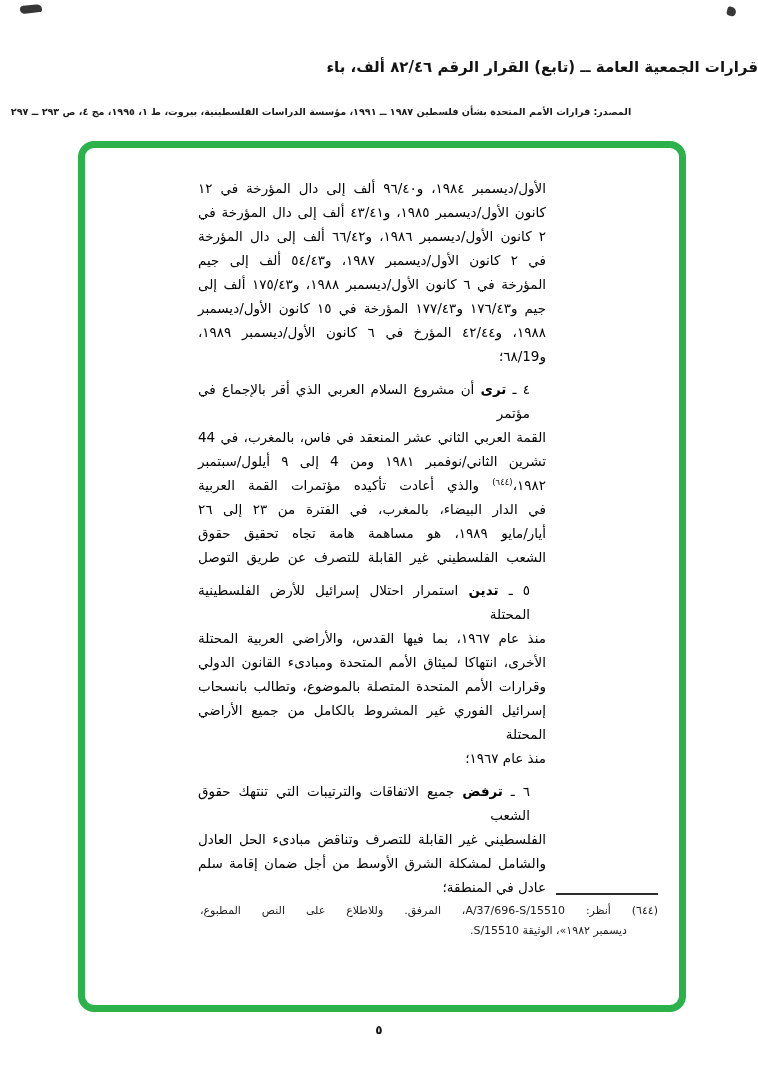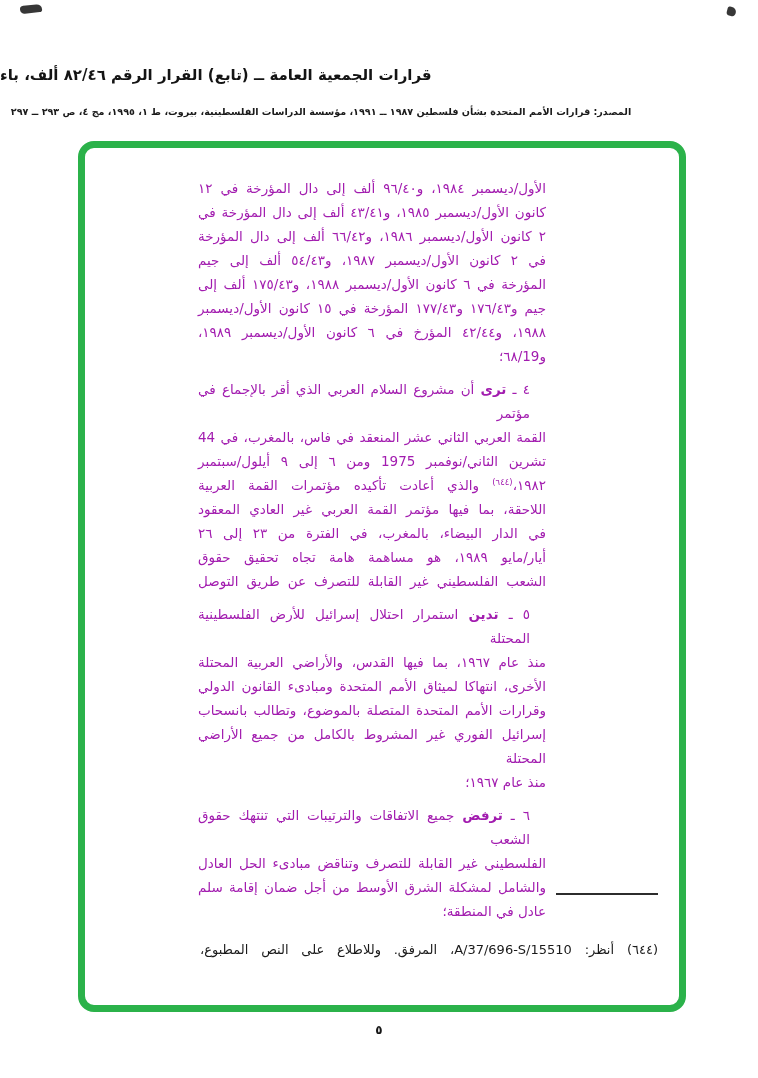--- a/index.html
+++ b/index.html
@@ -5,45 +5,45 @@
   html,body{margin:0;padding:0}
   body{
     width:758px;height:1078px;position:relative;overflow:hidden;
     background:#ffffff;color:#141414;
     font-family:"DejaVu Sans", sans-serif;
   }
   .artifact{position:absolute;background:#1b1b1b;opacity:.88}
   .a1{top:5px;left:20px;width:22px;height:8px;border-radius:4px 6px 3px 5px;transform:rotate(-6deg)}
   .a2{top:7px;left:727px;width:9px;height:9px;border-radius:2px 5px 4px 3px;transform:rotate(14deg)}
   .title{
-    position:absolute;top:66px;left:0;width:758px;text-align:left;
+    position:absolute;top:58px;left:0;width:758px;text-align:right;
     direction:rtl;font-weight:700;font-size:15px;letter-spacing:0;white-space:nowrap;
   }
   .source{
     position:absolute;top:106px;left:0;width:642px;text-align:center;
     direction:rtl;font-weight:700;font-size:9.6px;white-space:nowrap;color:#1a1a1a;
   }
   .frame{
     position:absolute;left:78px;top:141px;width:608px;height:871px;
     box-sizing:border-box;border:7px solid #2bb24a;border-radius:16px;background:transparent;
   }
   .body-col{
     position:absolute;left:198px;top:176px;width:348px;
-    direction:rtl;font-size:13.5px;line-height:24px;color:#a21caf;
+    direction:rtl;font-size:13.5px;line-height:24px;color:#000000;
   }
   .para{margin:0 0 9px 0}
   .tline{text-align:justify;text-align-last:justify}
   .tline.last{text-align-last:right}
   .tline.first{padding-right:16px}
   .b{font-weight:700}
   sup.fnref{font-size:8.5px;line-height:0;vertical-align:5px}
   .fn-rule{position:absolute;top:893px;left:556px;width:102px;height:2px;background:#2c2c2c}
   .footnote{
-    position:absolute;left:200px;top:940px;width:458px;
-    direction:rtl;font-size:13px;line-height:20.4px;color:#1a1a1a;
+    position:absolute;left:200px;top:901px;width:458px;
+    direction:rtl;font-size:11px;line-height:20.4px;color:#1a1a1a;
   }
   .fline{text-align:justify;text-align-last:justify}
   .fline.ind{padding-right:31px}
   .fline.last{text-align-last:right}
   .pagenum{
     position:absolute;top:1023px;left:0;width:758px;text-align:center;
     font-weight:700;font-size:12px;
   }
 </style>
 </head>
@@ -64,23 +64,22 @@
       <div class="tline"><span>٢ كانون الأول/ديسمبر ١٩٨٦، و٦٦/٤٢ ألف إلى دال المؤرخة</span></div>
       <div class="tline"><span>في ٢ كانون الأول/ديسمبر ١٩٨٧، و٥٤/٤٣ ألف إلى جيم</span></div>
       <div class="tline"><span>المؤرخة في ٦ كانون الأول/ديسمبر ١٩٨٨، و١٧٥/٤٣ ألف إلى</span></div>
       <div class="tline"><span>جيم و١٧٦/٤٣ و١٧٧/٤٣ المؤرخة في ١٥ كانون الأول/ديسمبر</span></div>
       <div class="tline"><span>١٩٨٨، و٤٢/٤٤ المؤرخ في ٦ كانون الأول/ديسمبر ١٩٨٩،</span></div>
       <div class="tline last"><span>و٦٨/19؛</span></div>
     </div>
     <div class="para">
       <div class="tline first"><span>٤ ـ </span><span class="b">ترى</span><span> أن مشروع السلام العربي الذي أقر بالإجماع في مؤتمر</span></div>
       <div class="tline"><span>القمة العربي الثاني عشر المنعقد في فاس، بالمغرب، في 44</span></div>
-      <div class="tline"><span>تشرين الثاني/نوفمبر 1975 ومن ٦ إلى ٩ أيلول/سبتمبر</span></div>
+      <div class="tline"><span>تشرين الثاني/نوفمبر ١٩٨١ ومن 4 إلى ٩ أيلول/سبتمبر</span></div>
       <div class="tline"><span>١٩٨٢،</span><sup class="fnref">(٦٤٤)</sup><span> والذي أعادت تأكيده مؤتمرات القمة العربية</span></div>
-      <div class="tline"><span>اللاحقة، بما فيها مؤتمر القمة العربي غير العادي المعقود</span></div>
       <div class="tline"><span>في الدار البيضاء، بالمغرب، في الفترة من ٢٣ إلى ٢٦</span></div>
       <div class="tline"><span>أيار/مايو ١٩٨٩، هو مساهمة هامة تجاه تحقيق حقوق</span></div>
       <div class="tline"><span>الشعب الفلسطيني غير القابلة للتصرف عن طريق التوصل</span></div>
     </div>
     <div class="para">
       <div class="tline first"><span>٥ ـ </span><span class="b">تدين</span><span> استمرار احتلال إسرائيل للأرض الفلسطينية المحتلة</span></div>
       <div class="tline"><span>منذ عام ١٩٦٧، بما فيها القدس، والأراضي العربية المحتلة</span></div>
       <div class="tline"><span>الأخرى، انتهاكا لميثاق الأمم المتحدة ومبادىء القانون الدولي</span></div>
       <div class="tline"><span>وقرارات الأمم المتحدة المتصلة بالموضوع، وتطالب بانسحاب</span></div>
       <div class="tline"><span>إسرائيل الفوري غير المشروط بالكامل من جميع الأراضي المحتلة</span></div>
@@ -90,15 +89,16 @@
       <div class="tline first"><span>٦ ـ </span><span class="b">ترفض</span><span> جميع الاتفاقات والترتيبات التي تنتهك حقوق الشعب</span></div>
       <div class="tline"><span>الفلسطيني غير القابلة للتصرف وتناقض مبادىء الحل العادل</span></div>
       <div class="tline"><span>والشامل لمشكلة الشرق الأوسط من أجل ضمان إقامة سلم</span></div>
       <div class="tline last"><span>عادل في المنطقة؛</span></div>
     </div>
   </div>
 
 <div class="fn-rule"></div>
 <div class="footnote">
     <div class="fline"><span>(٦٤٤) أنظر: A/37/696-S/15510، المرفق. وللاطلاع على النص المطبوع،</span></div>
+    <div class="fline ind last"><span>ديسمبر ١٩٨٢»، الوثيقة S/15510.</span></div>
   </div>
 
 <div class="pagenum">٥</div>
 
 </body></html>

